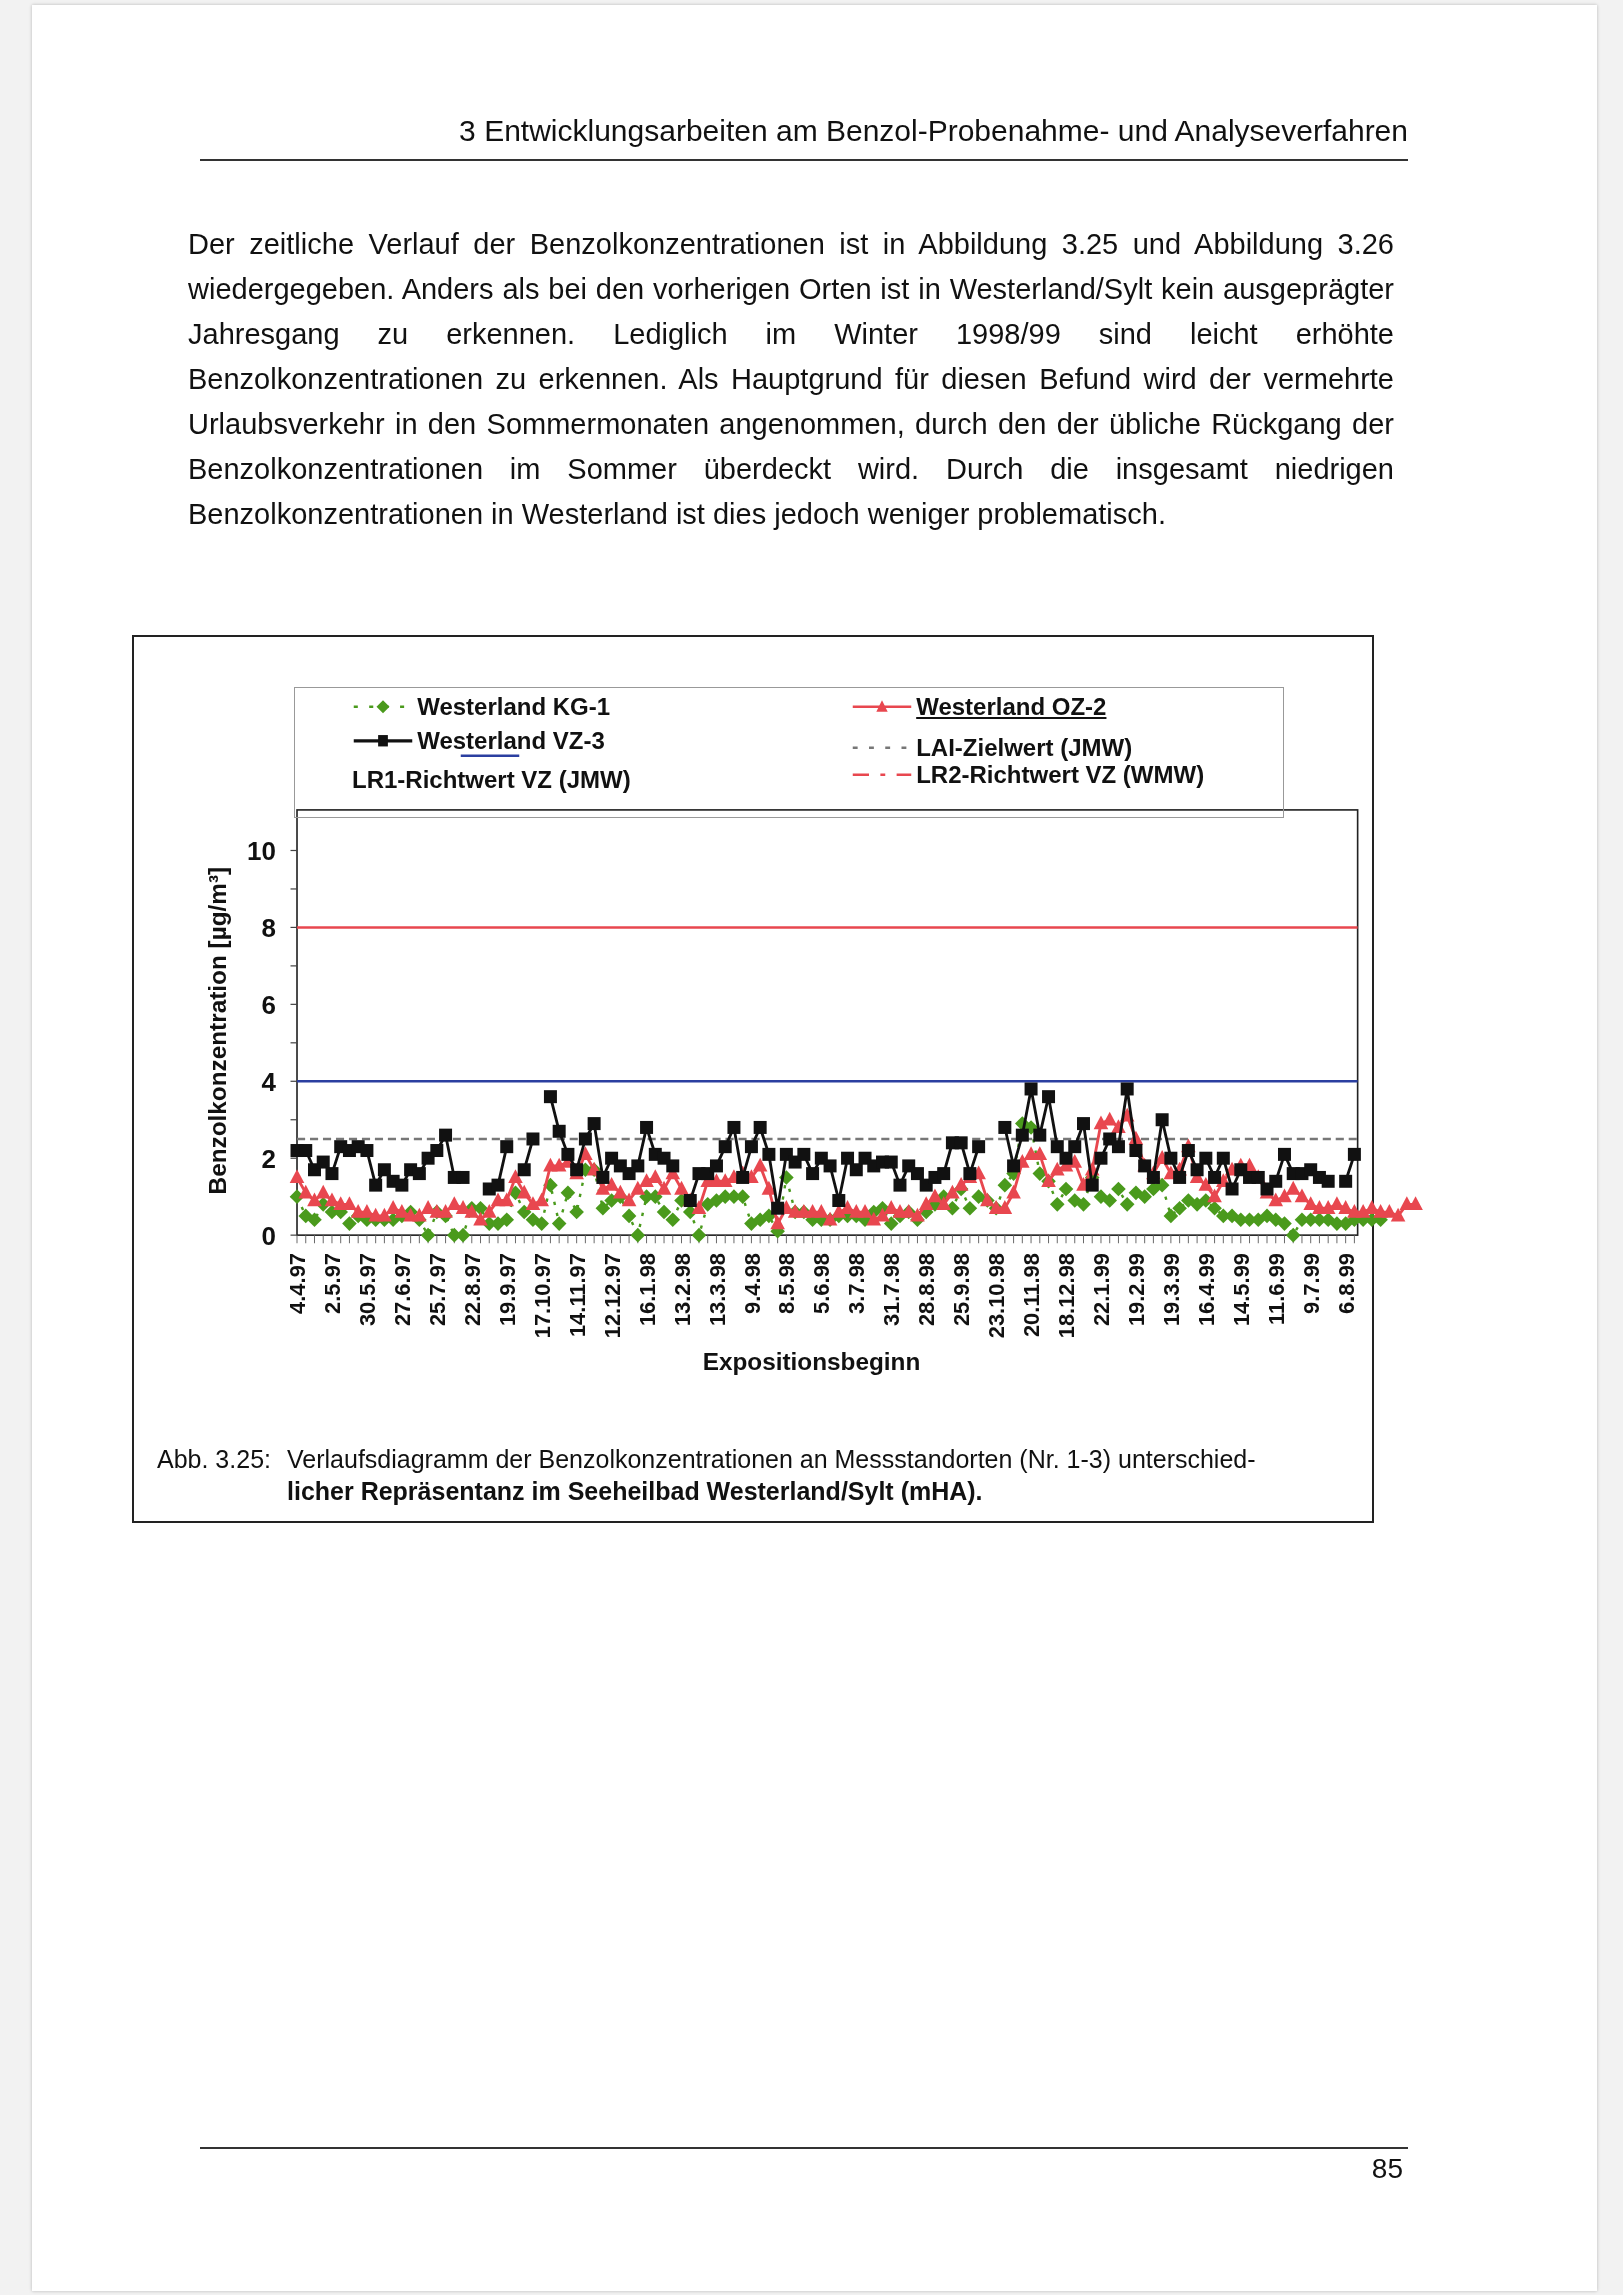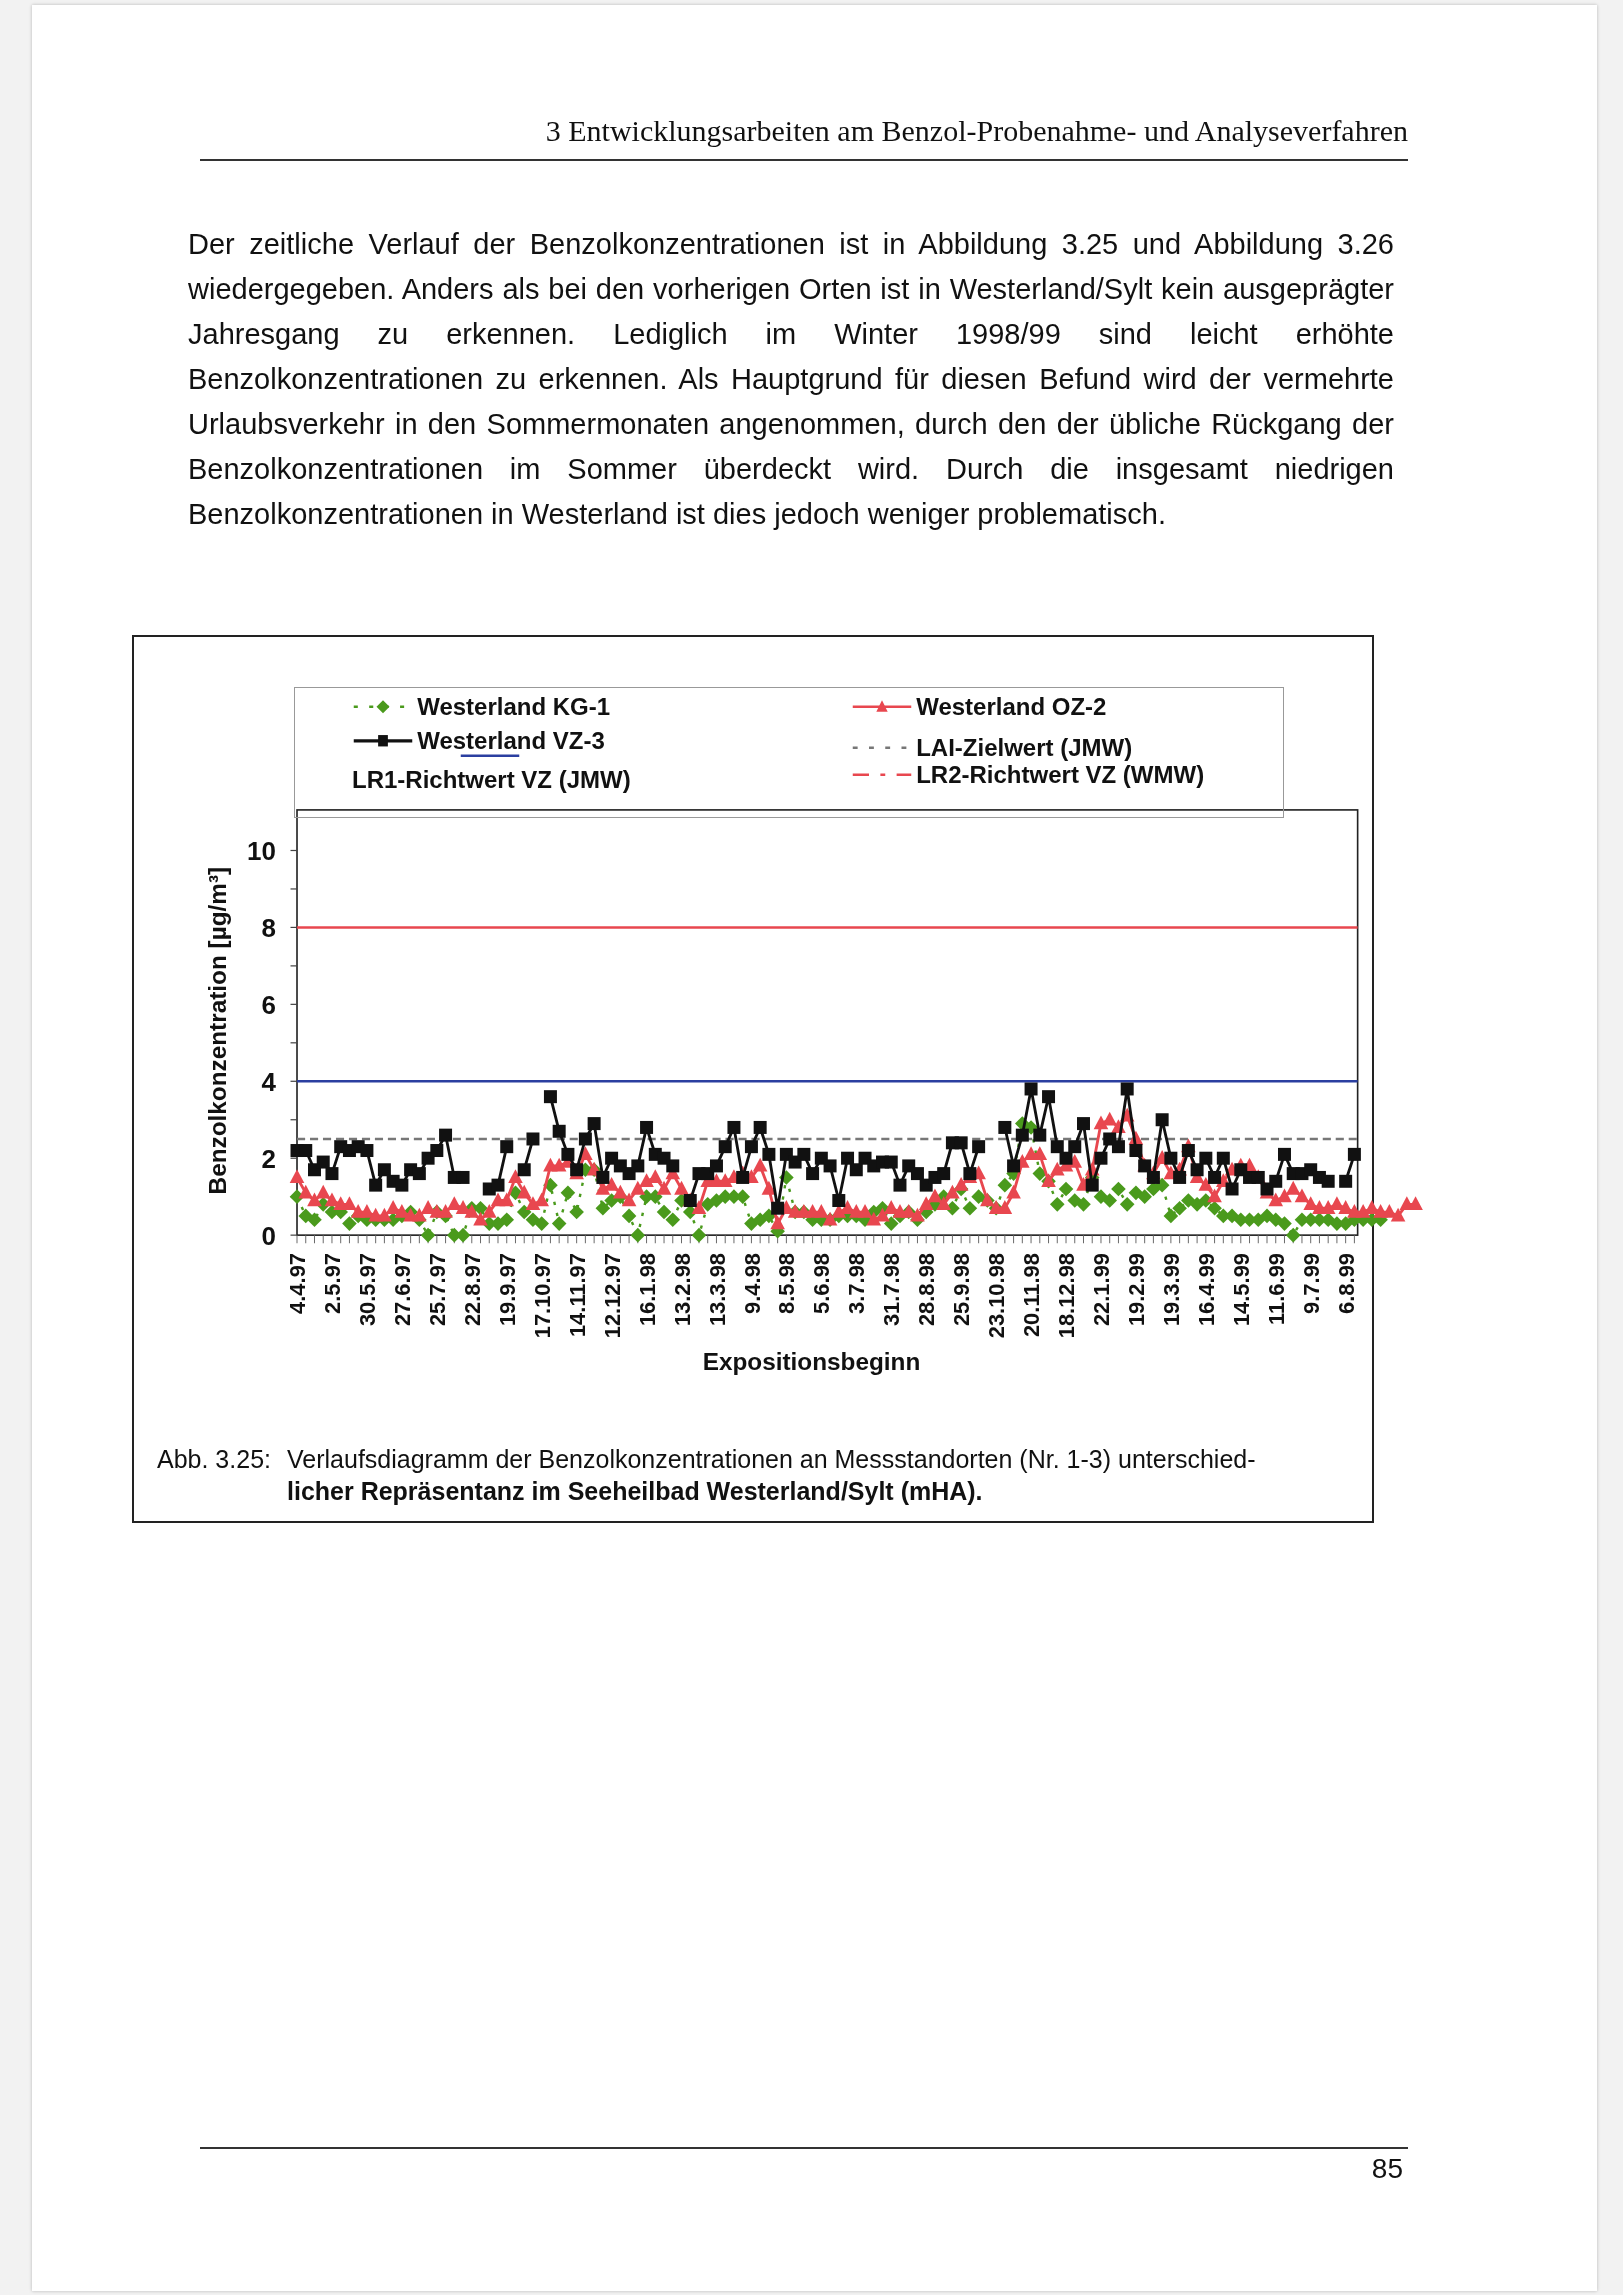--- a/index.html
+++ b/index.html
@@ -1,18 +1,18 @@
 <!DOCTYPE html>
 <html style="font-size:13px"><head>
 <meta charset="utf-8">
 <style>
   html,body{margin:0;padding:0;background:#f2f2f2;}
   body{width:1623px;height:2295px;position:relative;font-family:"Liberation Sans",sans-serif;color:#111;}
   .page{position:absolute;left:32px;top:4.9px;width:1565px;height:2286px;background:#fff;box-shadow:0 0 3.2px rgba(0,0,0,.25);}
-  .header{position:absolute;left:200px;top:114px;width:1208px;text-align:right;font-size:30px;font-family:Liberation Serif, serif;}
+  .header{position:absolute;left:200px;top:114px;width:1208px;text-align:right;font-size:30px;}
   .hr-top{position:absolute;left:200px;top:159px;width:1208px;height:1.6px;background:#333;}
   .body-text{position:absolute;left:175px;top:209px;width:1232px;font-size:29px;line-height:45px;text-align:justify;}
   .body-text p{margin:13px;}
   .figure-box{position:absolute;left:132px;top:635px;width:1242px;height:888px;border:2px solid #222;box-sizing:border-box;}
   .legend{position:absolute;left:294px;top:687px;width:990px;height:131px;border:1.2px solid #999;box-sizing:border-box;}
   .leg-item{position:absolute;display:flex;align-items:center;font-weight:bold;font-size:24px;}
   .leg-item svg{margin-right:3.2px;}
   .chart-svg{position:absolute;left:0;top:0;}
   .caption{position:absolute;left:157px;top:1443px;width:1218px;font-size:25px;line-height:32px;}
   .caption .lbl{display:inline-block;width:130px;}
@@ -585,21 +585,21 @@
   </svg>
 
 <div class="legend">
   <div class="leg-item" style="left:57px;top:4.9px;">
     <svg width="62" height="19.5" viewBox="0 0 76 24">
         <line x1="2" y1="12" x2="74" y2="12" stroke="#4a9a1c" stroke-width="3" stroke-dasharray="5,14"></line>
         <polygon points="38,4 46,12 38,20 30,12" fill="#4a9a1c"></polygon>
       </svg>
     <span>Westerland KG-1</span>
   </div>
-  <div class="leg-item" style="left:556px;top:4.9px;">
+  <div class="leg-item" style="left:556px;top:4.9px;text-decoration:underline;">
     <svg width="62" height="19.5" viewBox="0 0 76 24">
         <line x1="2" y1="12" x2="74" y2="12" stroke="#e8474f" stroke-width="3"></line>
         <polygon points="38,4 45,18 31,18" fill="#e8474f"></polygon>
       </svg>
     <span>Westerland OZ-2</span>
   </div>
   <div class="leg-item" style="left:57px;top:39px;">
     <svg width="62" height="19.5" viewBox="0 0 76 24">
         <line x1="2" y1="12" x2="74" y2="12" stroke="#111" stroke-width="4"></line>
         <rect x="32" y="5" width="12" height="14" fill="#111"></rect>

